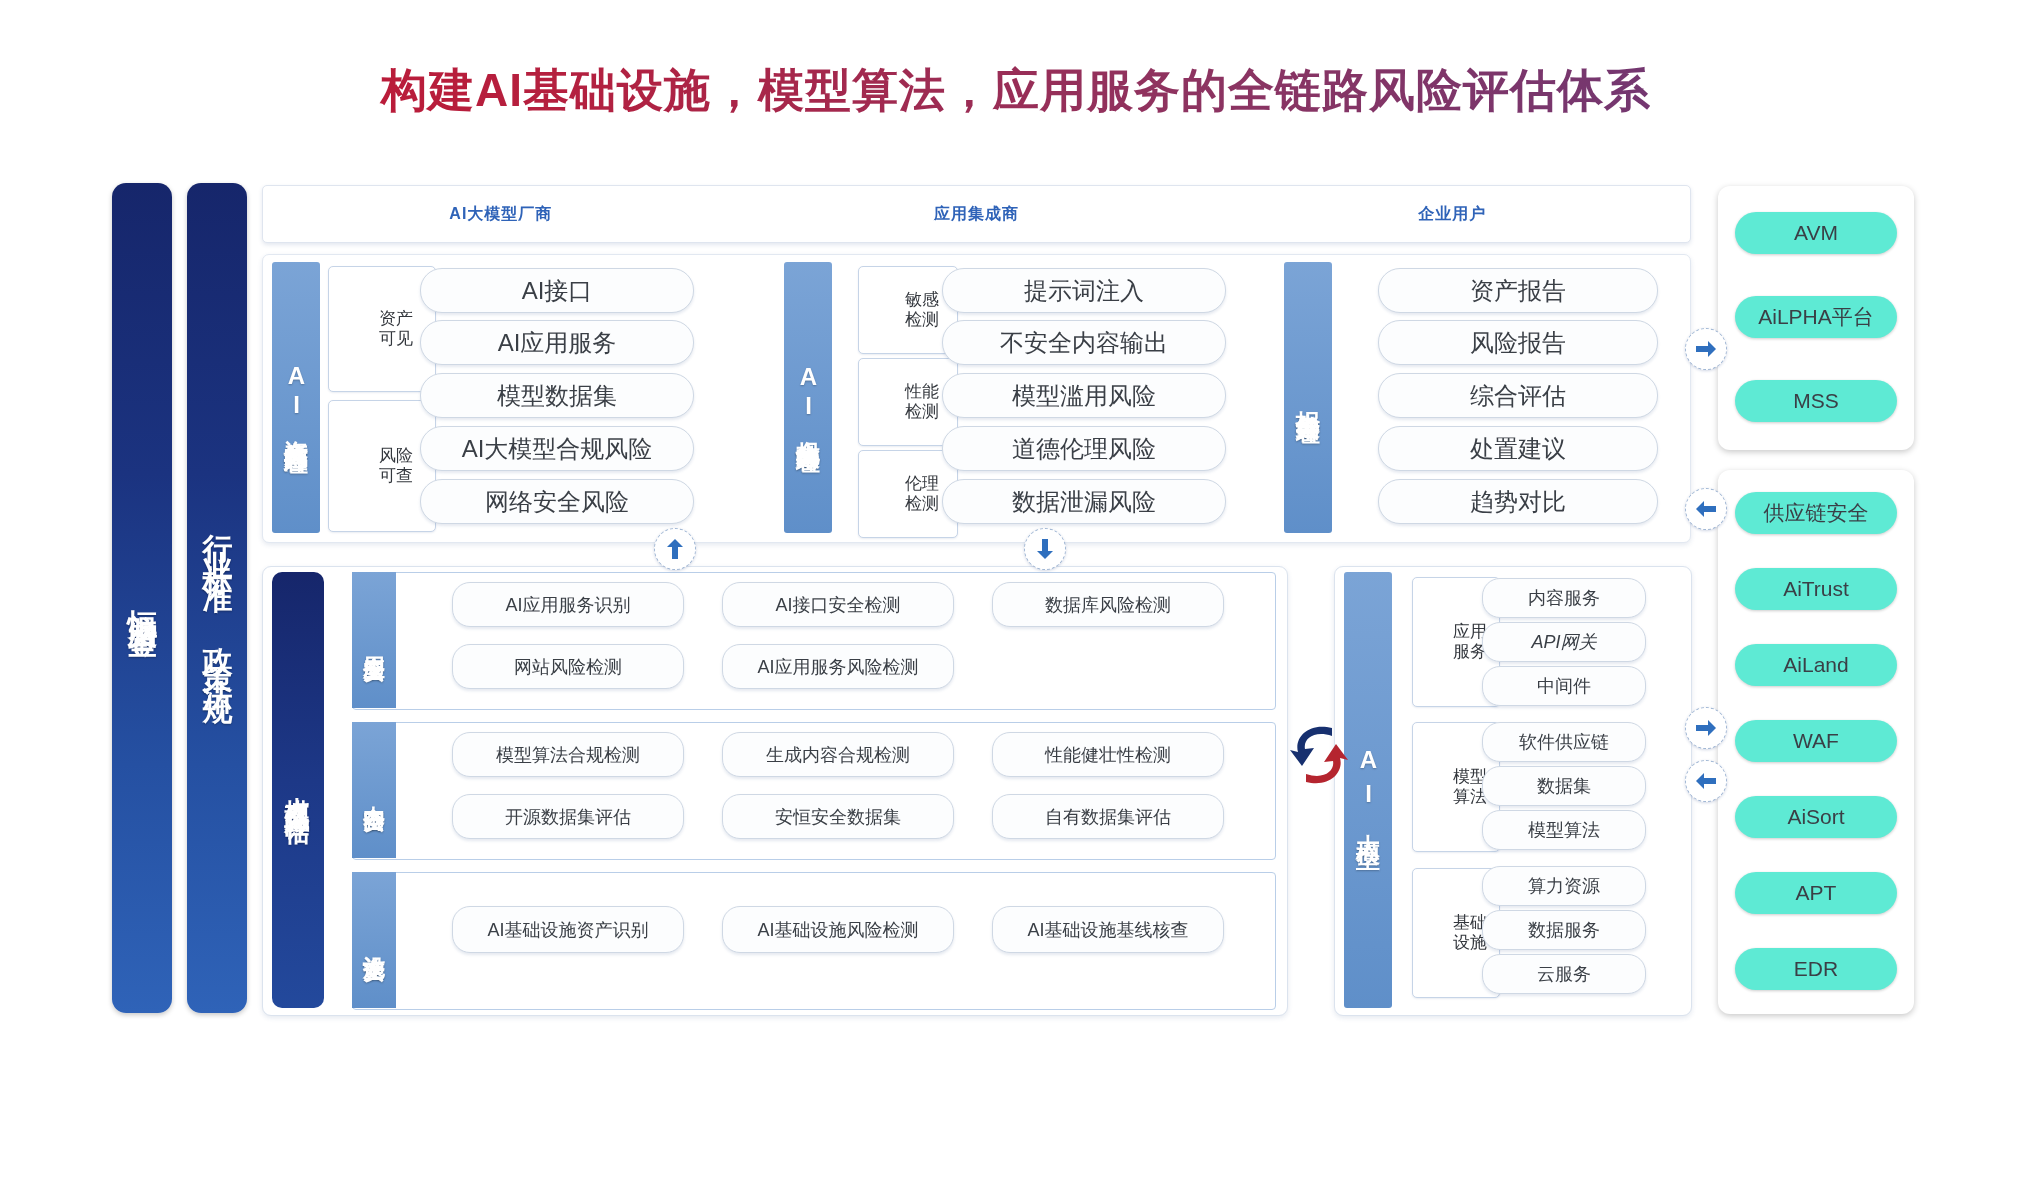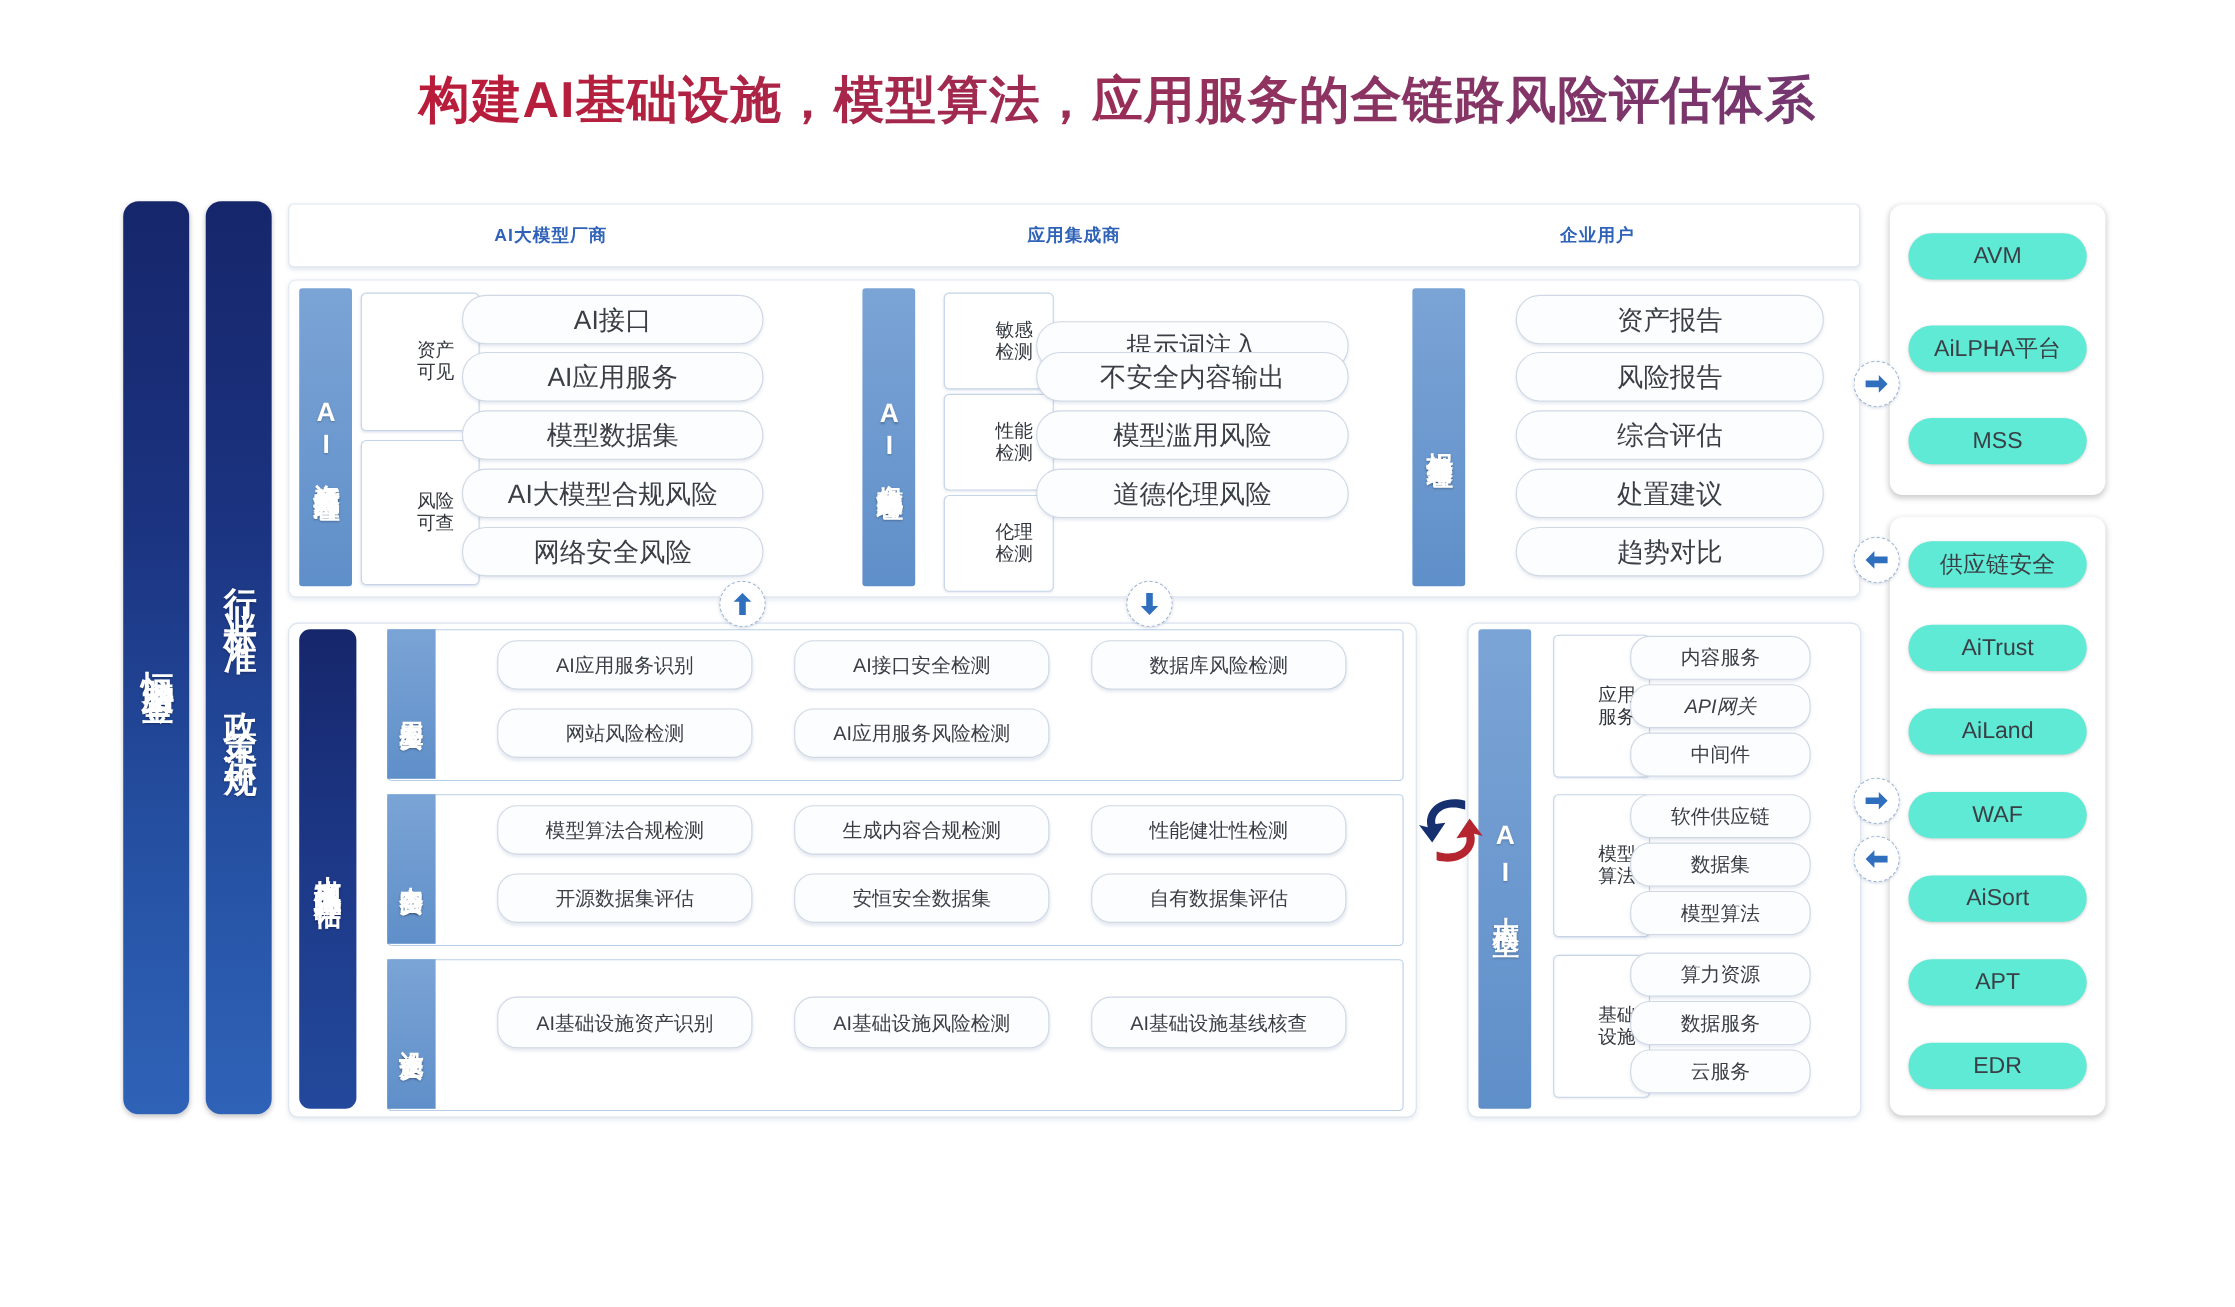--- a/index.html
+++ b/index.html
@@ -168,24 +168,25 @@
   </div>
   <div class="sublbl" style="left:858px;top:266px;width:70px;height:86px;">
     <span style="width:40px;">敏感检测</span>
   </div>
   <div class="sublbl" style="left:858px;top:358px;width:70px;height:86px;">
     <span style="width:40px;">性能检测</span>
   </div>
   <div class="sublbl" style="left:858px;top:450px;width:70px;height:86px;">
     <span style="width:40px;">伦理检测</span>
   </div>
-  <div class="pill" style="left:942px;top:268px;width:282px;height:43px;margin-top:24px;">提示词注入</div>
+  <div class="pill" style="left:942px;top:268px;width:282px;height:43px;">提示词注入</div>
   <div class="pill" style="left:942px;top:320px;width:282px;height:43px;">不安全内容输出</div>
   <div class="pill" style="left:942px;top:373px;width:282px;height:43px;">模型滥用风险</div>
   <div class="pill" style="left:942px;top:426px;width:282px;height:43px;">道德伦理风险</div>
+  <div class="pill" style="left:942px;top:479px;width:282px;height:43px;">数据泄漏风险</div>
 
   <div class="spine" style="left:1284px;top:262px;width:48px;height:271px;">
     <span>报告结果管理</span>
   </div>
   <div class="pill" style="left:1378px;top:268px;width:278px;height:43px;">资产报告</div>
   <div class="pill" style="left:1378px;top:320px;width:278px;height:43px;">风险报告</div>
   <div class="pill" style="left:1378px;top:373px;width:278px;height:43px;">综合评估</div>
   <div class="pill" style="left:1378px;top:426px;width:278px;height:43px;">处置建议</div>
   <div class="pill" style="left:1378px;top:479px;width:278px;height:43px;">趋势对比</div>
 

